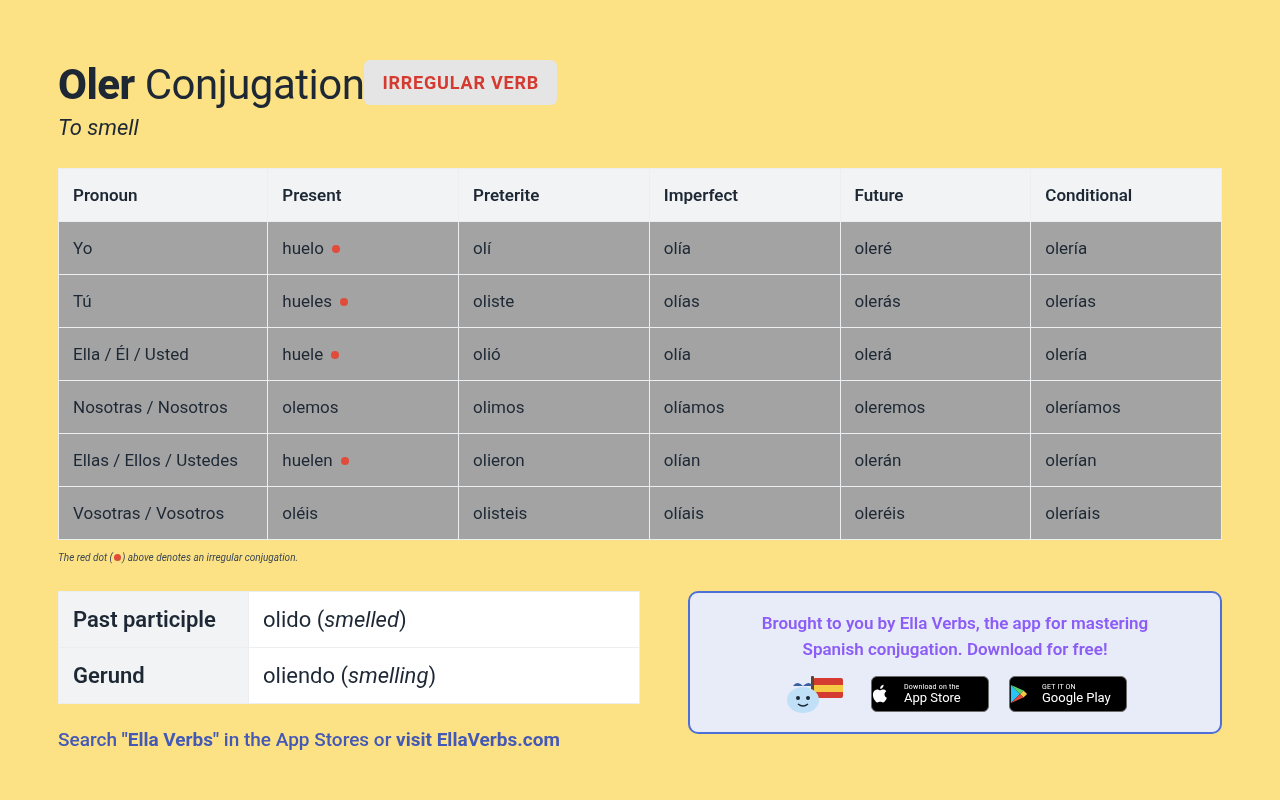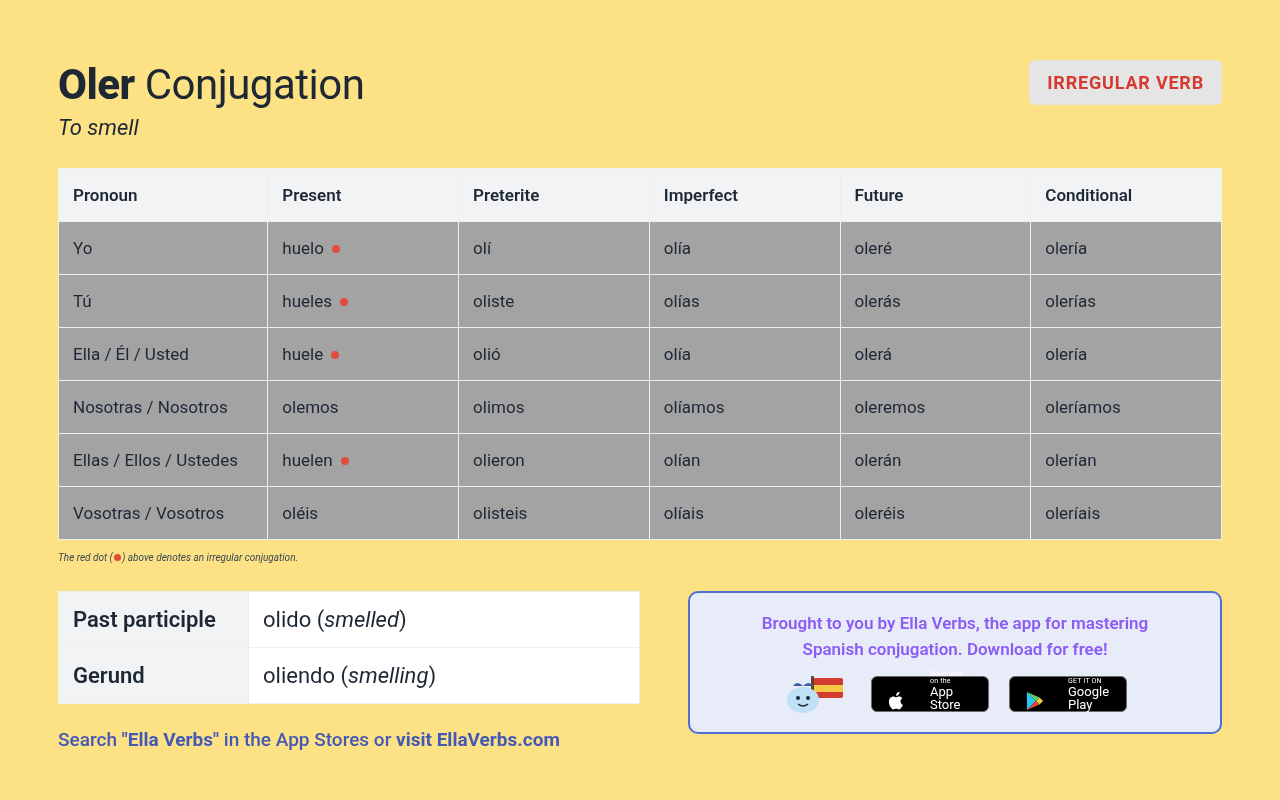--- a/index.html
+++ b/index.html
@@ -6,21 +6,20 @@
   body {
     font-family: -apple-system, BlinkMacSystemFont, "Segoe UI", Roboto, Helvetica, Arial, sans-serif;
     background: #fce284;
     width: 1280px;
     height: 800px;
     padding: 60px 58px 40px 58px;
     color: #1d2834;
   }
   .header-row {
     display: flex;
-    justify-content: space-between;
     align-items: flex-start;
   }
   .title-block { }
   h1 {
     font-size: 42px;
     font-weight: 400;
     color: #1d2834;
     letter-spacing: -0.5px;
   }
   h1 .bold { font-weight: 800; }
@@ -131,23 +130,23 @@
     height: 40px;
     position: relative;
   }
   .store-badge {
     background: #000;
     color: #fff;
     border-radius: 6px;
     width: 118px;
     height: 36px;
     display: flex;
-    align-items: flex-end;
-    padding: 0 16px;
-    gap: 24px;
+    align-items: center;
+    padding: 0 0;
+    gap: 14px;
     border: 1px solid #6b6b6b;
   }
   .store-badge .icon { width: 18px; height: 20px; flex-shrink: 0; }
   .store-badge .txt { text-align: left; line-height: 1; }
   .store-badge .small { font-size: 7px; letter-spacing: 0.2px; }
   .store-badge .big { font-size: 13px; font-weight: 400; margin-top: 0; }
   .left-lower { display: flex; flex-direction: column; }
 </style>
 </head>
 <body>

